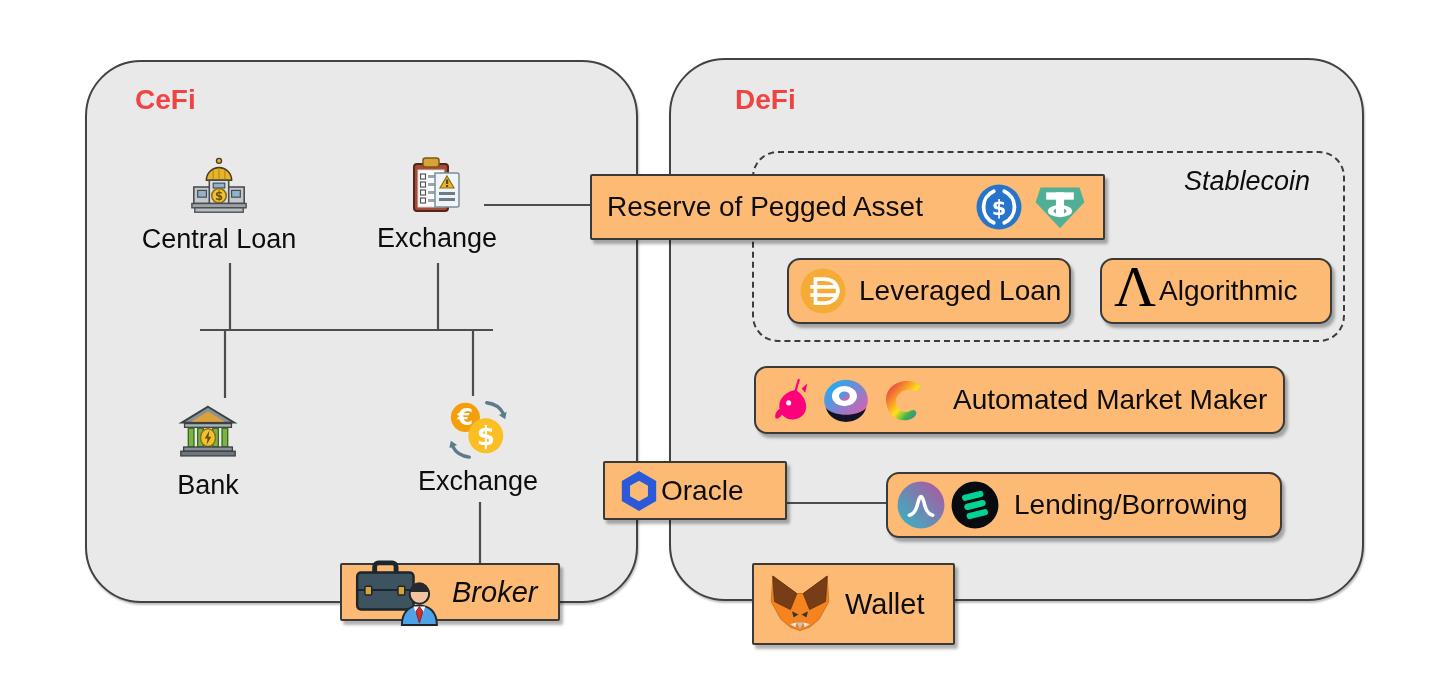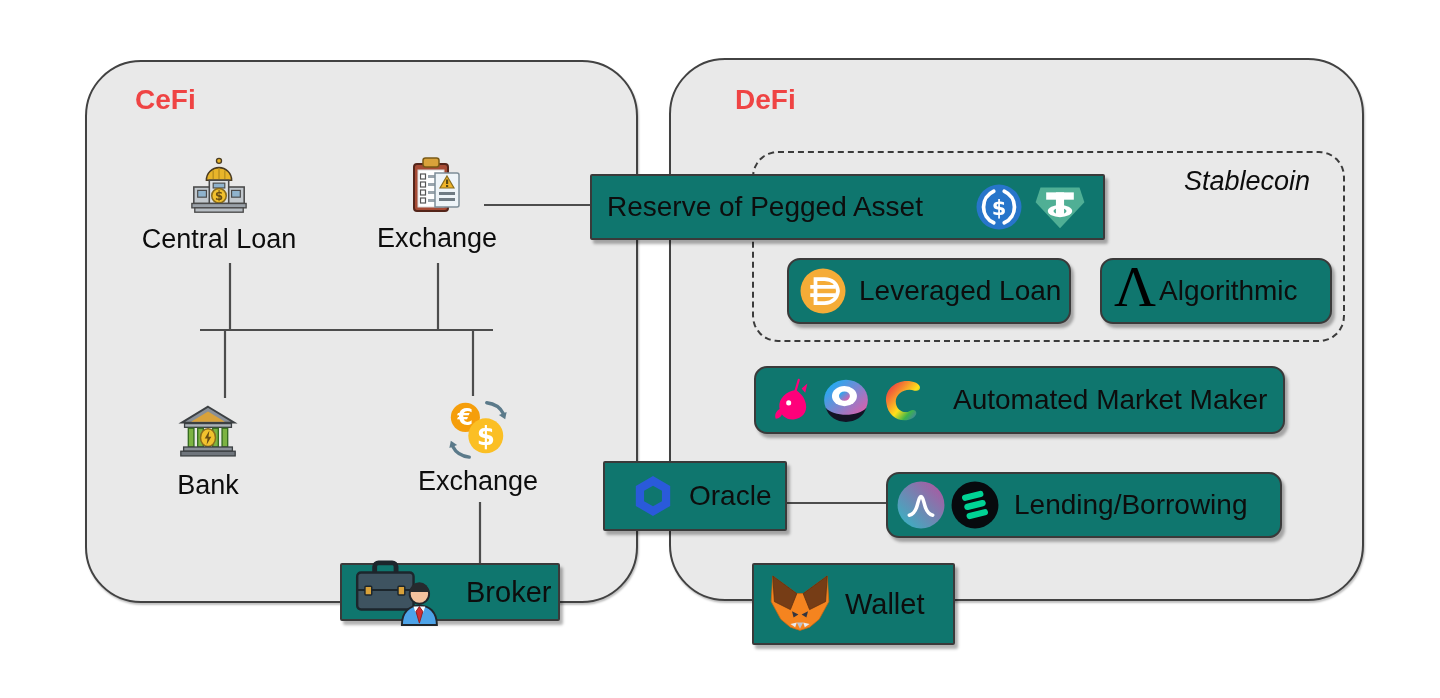--- a/index.html
+++ b/index.html
@@ -6,21 +6,21 @@
   #canvas{position:relative;width:1440px;height:698px;background:#ffffff;
           font-family:"Liberation Sans",sans-serif;overflow:hidden;}
   .panel{position:absolute;background:#e9e9e9;border:2px solid #424242;
          border-radius:56px;box-shadow:1px 2px 2px rgba(0,0,0,.25);box-sizing:border-box;}
   .panel-label{position:absolute;font-size:28px;font-weight:700;color:#ef4444;}
   .dashed-group{position:absolute;border:2.5px dashed #3b3b3b;border-radius:26px;box-sizing:border-box;}
   .group-label{position:absolute;font-size:27px;color:#0d0d0d;white-space:nowrap;font-style:italic;}
   .wires{position:absolute;left:0;top:0;pointer-events:none;}
   .node{position:absolute;display:flex;flex-direction:column;align-items:center;}
   .node-label{font-size:27px;color:#0d0d0d;white-space:nowrap;}
-  .box{position:absolute;display:flex;align-items:center;background:#0f766e;
+  .box{position:absolute;display:flex;align-items:center;background:#fdba74;
        border:2px solid #3a3a3a;box-shadow:3px 4px 3px rgba(0,0,0,.3);box-sizing:border-box;}
   .square{border-radius:2px;}
   .round{border-radius:13px;}
   .box-label{font-size:28px;color:#0d0d0d;white-space:nowrap;}
   .icon{display:inline-flex;flex-shrink:0;line-height:0;}
   .lambda{font-family:"Liberation Serif",serif;font-size:58px;line-height:1;
           color:#000;margin-top:-8px;}
   .iconrow{margin-left:auto;display:flex;align-items:center;gap:10px;}
 </style>
 </head>
@@ -125,21 +125,21 @@
         <text x="44" y="50" text-anchor="middle" font-size="27" font-weight="bold" fill="#fff" font-family="DejaVu Sans">$</text>
         <path d="M45 7 C53 8 59 12 62 18" stroke="#5b7a8a" stroke-width="3.5" fill="none" stroke-linecap="round"></path>
         <polygon points="64,24 57.5,19.5 65.5,16.5" fill="#5b7a8a"></polygon>
         <path d="M27 63 C19 62 13 58 10 52" stroke="#5b7a8a" stroke-width="3.5" fill="none" stroke-linecap="round"></path>
         <polygon points="8,46 14.5,50.5 6.5,53.5" fill="#5b7a8a"></polygon>
       </svg>
     </span>
     <span class="node-label" style="margin-top:4px;">Exchange</span>
   </div>
 
-  <div class="box square" style="left:340px;top:563px;width:220px;height:58px;padding-left:10px;gap:22px;">
+  <div class="box square" style="left:340px;top:563px;width:220px;height:58px;padding-left:10px;gap:8px;font-style:italic;">
     <span class="icon">
       <svg width="92" height="70" viewBox="0 0 92 72">
         <rect x="22" y="6" width="22" height="14" rx="4" fill="none" stroke="#1c262c" stroke-width="5"></rect>
         <rect x="4" y="16" width="58" height="38" rx="4" fill="#3e5360" stroke="#1c262c" stroke-width="2.5"></rect>
         <line x1="4" y1="34" x2="62" y2="34" stroke="#1c262c" stroke-width="2"></line>
         <rect x="12" y="30" width="7" height="9" rx="1" fill="#d9a23a" stroke="#1c262c" stroke-width="1.5"></rect>
         <rect x="46" y="30" width="7" height="9" rx="1" fill="#d9a23a" stroke="#1c262c" stroke-width="1.5"></rect>
         <circle cx="68" cy="38" r="10" fill="#f3c29f" stroke="#20262b" stroke-width="2"></circle>
         <path d="M58 36 A10 10 0 0 1 78 36 Z" fill="#262a2e"></path>
         <path d="M50 70 C50 56 58 50 68 50 C78 50 86 56 86 70 Z" fill="#4da3e8" stroke="#20262b" stroke-width="2"></path>
@@ -225,21 +225,21 @@
               <stop offset="0.75" stop-color="#3cb44b"></stop>
             <stop offset="1" stop-color="#4363d8"></stop>
           </linearGradient>
         </defs>
         <path d="M12 36 C8 16 30 2 50 10 C58 14 56 22 48 20 C36 16 24 24 24 34 C24 46 36 50 42 46 C50 42 54 50 46 55 C32 63 14 54 12 36 Z" fill="url(#gCurve)"></path>
       </svg>
     </span>
     <span class="box-label" style="margin-left:20px;">Automated Market Maker</span>
   </div>
 
-  <div class="box square" style="left:603px;top:461px;width:184px;height:70px;padding-left:26px;gap:14px;">
+  <div class="box square" style="left:603px;top:461px;width:184px;height:59px;padding-left:12px;">
     <span class="icon">
       <svg width="44" height="44" viewBox="0 0 64 64">
         <path fill-rule="evenodd" fill="#2a5ada" d="M32 3 L57 17.5 V46.5 L32 61 L7 46.5 V17.5 Z M32 17 L45 24.5 V39.5 L32 47 L19 39.5 V24.5 Z"></path>
       </svg>
     </span>
     <span class="box-label">Oracle</span>
   </div>
 
   <div class="box round" style="left:886px;top:472px;width:396px;height:66px;padding-left:8px;gap:4px;">
     <span class="icon">

